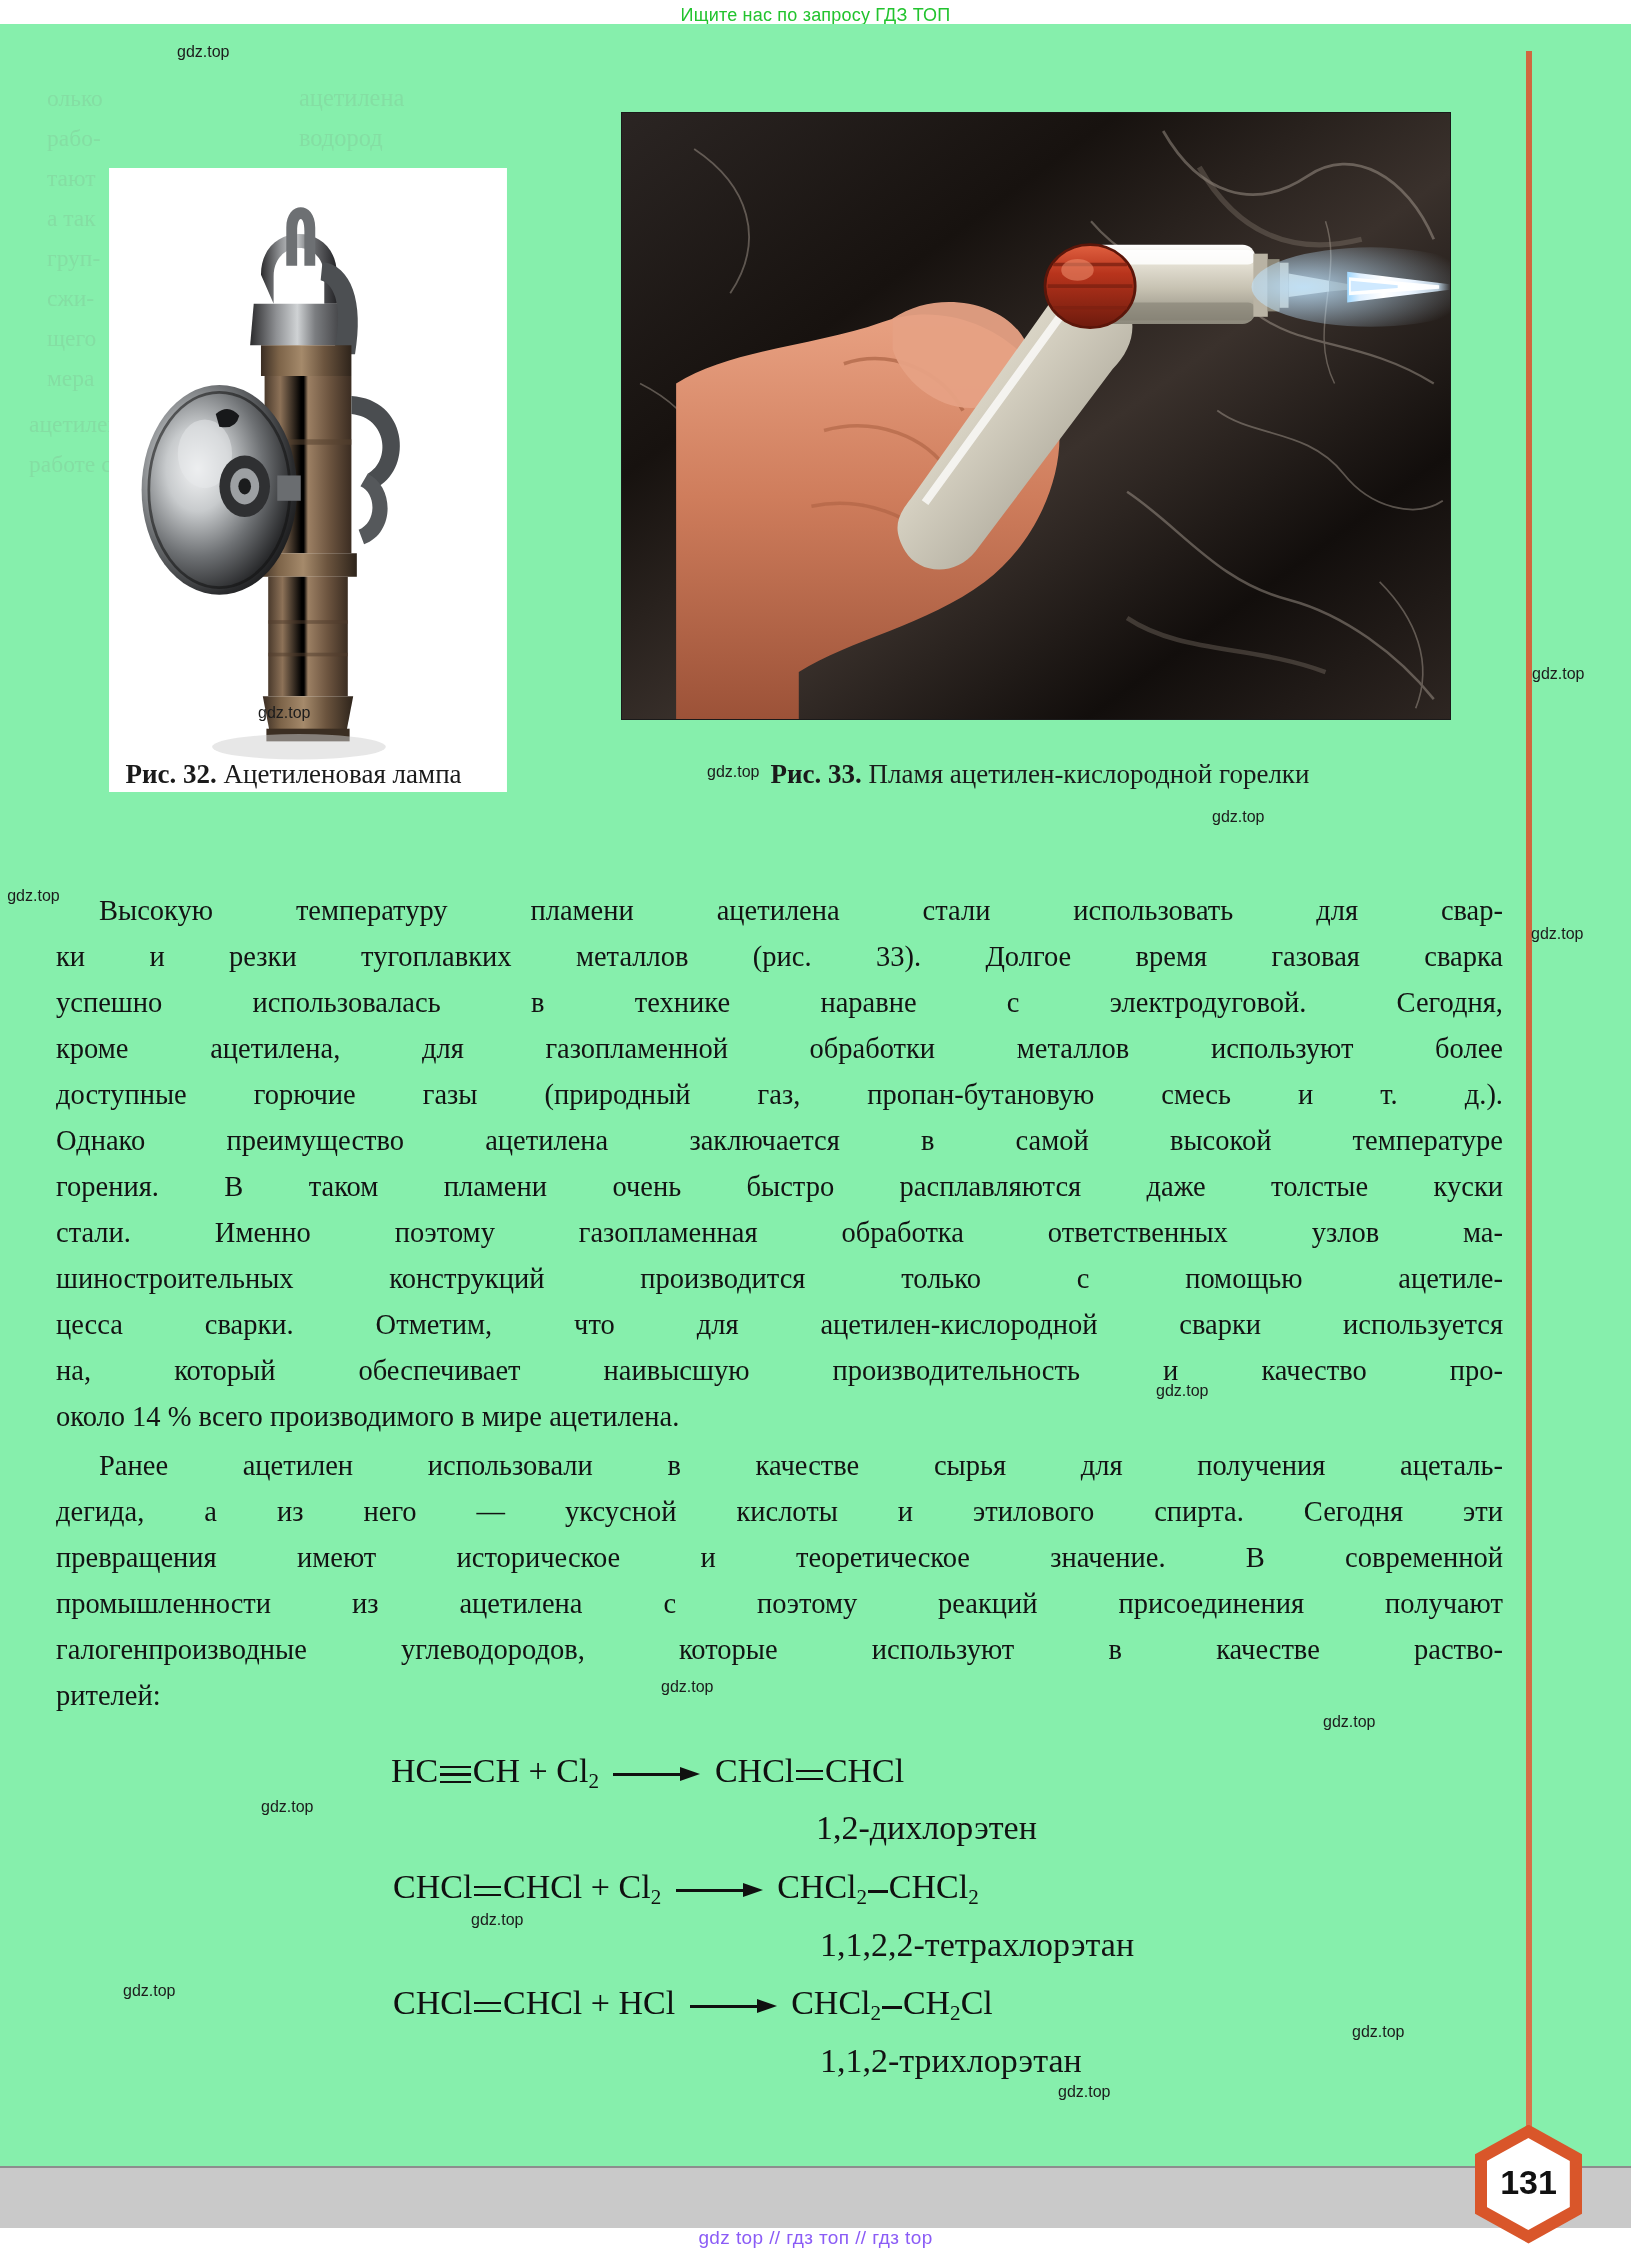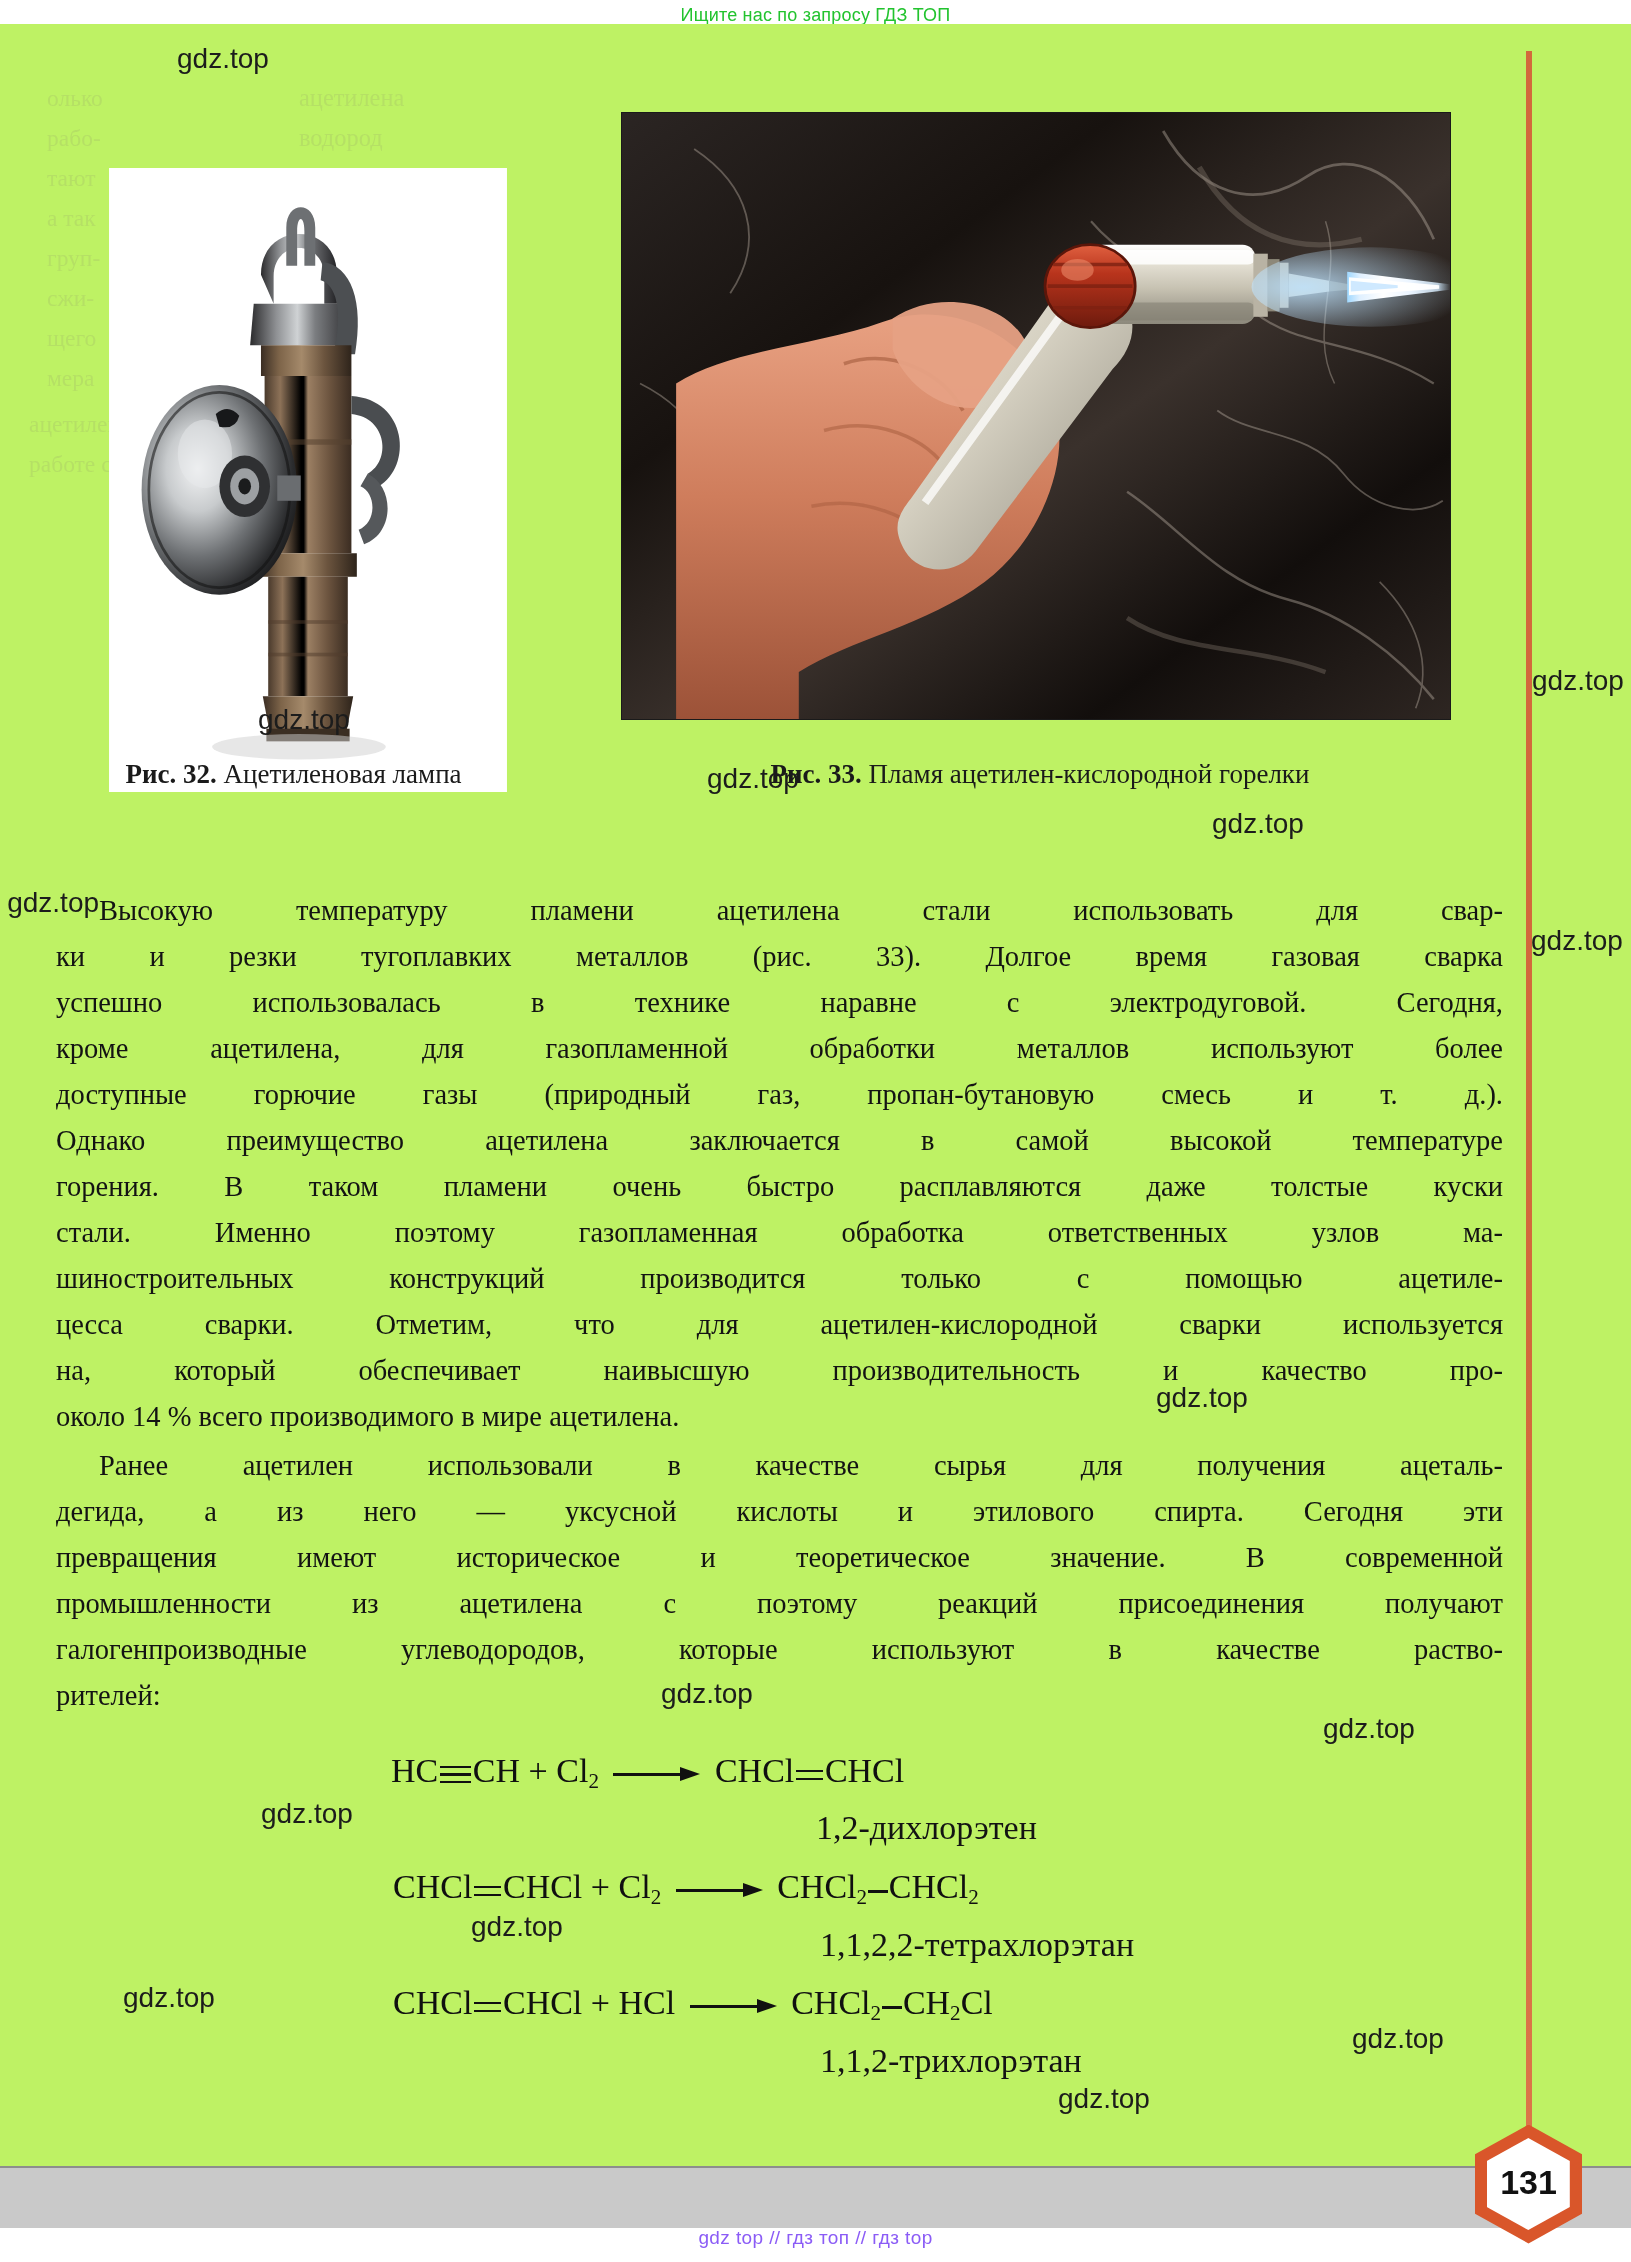--- a/index.html
+++ b/index.html
@@ -24,21 +24,21 @@
     font-weight: 400;
     letter-spacing: 0.2px;
   }
 
   
   .page-sheet {
     position: absolute;
     top: 23.5px; left: 0;
     width: 1631px;
     height: 2180px;
-    background: #bef264;
+    background: #86efac;
     padding-left: 35px;
   }
 
   
   .ghost {
     position: absolute;
     color: rgba(120,110,105,0.13);
     font-family: "Liberation Serif", serif;
     font-size: 23.5px;
     line-height: 40px;
@@ -253,21 +253,21 @@
     color: #8b5cf6;
     font-family: "Liberation Sans", sans-serif;
     font-size: 19px;
     letter-spacing: 0.4px;
   }
 
   
   .wm {
     position: absolute;
     font-family: "Liberation Sans", sans-serif;
-    font-size: 28px;
+    font-size: 16px;
     color: #1c1c1c;
     white-space: nowrap;
     pointer-events: none;
     user-select: none;
   }
 </style>
 </head>
 <body>
 
 <div class="promo-bar">Ищите нас по запросу ГДЗ ТОП</div>

